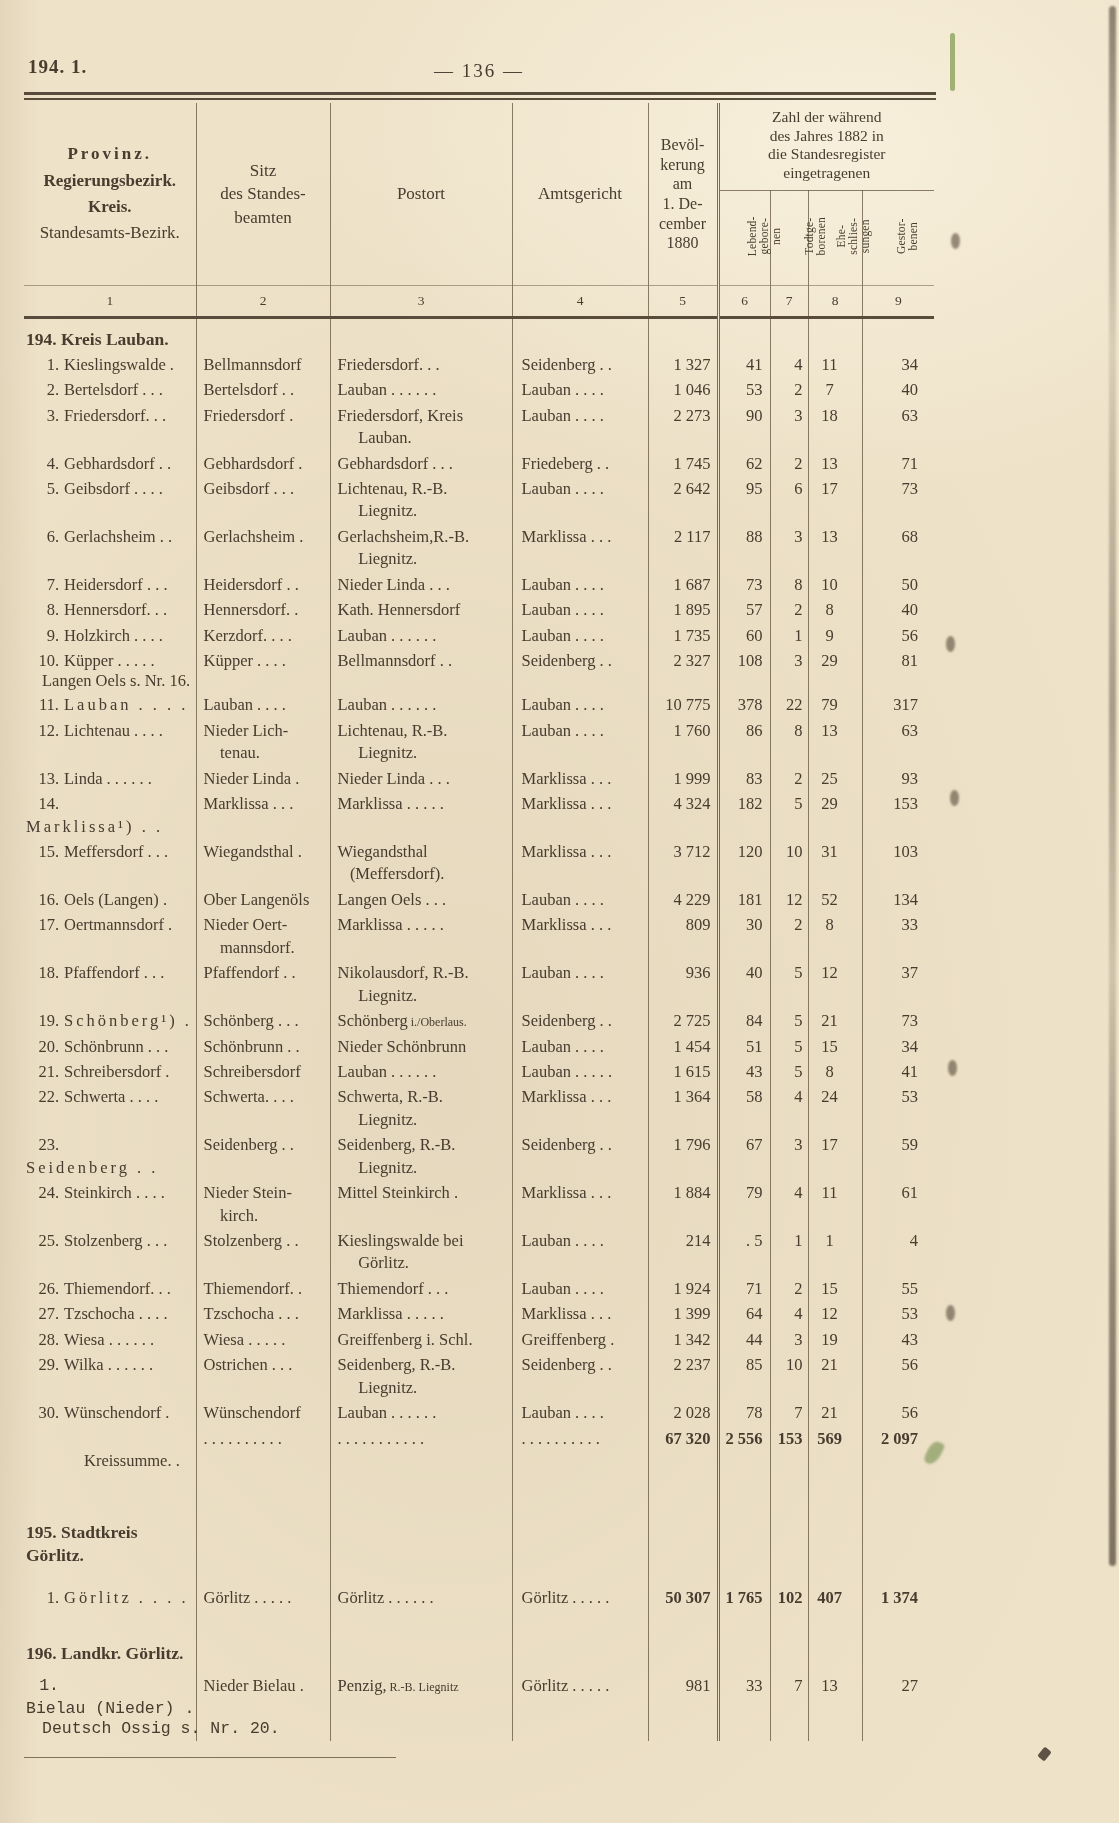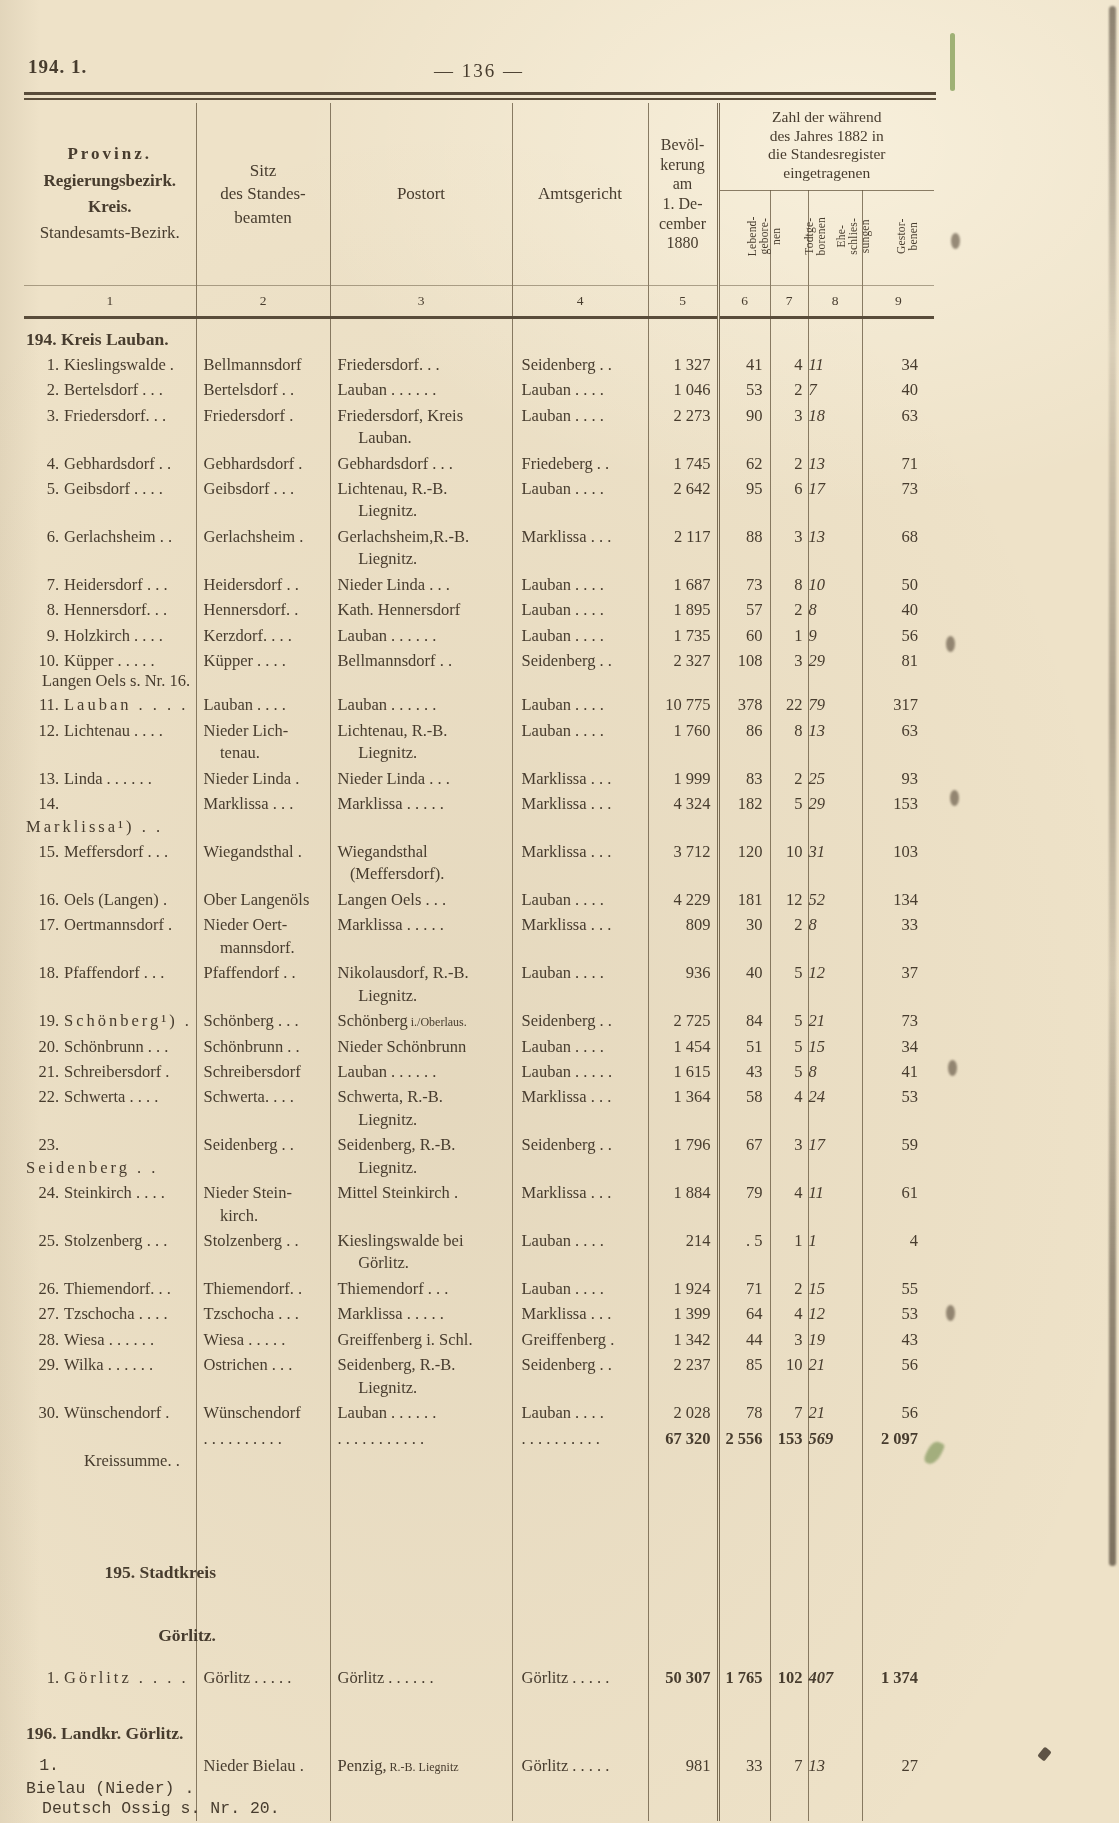--- a/index.html
+++ b/index.html
@@ -46,30 +46,30 @@
        border-top:1px solid rgba(100,86,62,.5);border-bottom:3px solid var(--rule);}
   
   tbody td{padding-top:1px;padding-bottom:2px;white-space:pre-line;}
   td.c1{padding-left:2px;overflow:visible;}
   td.c2{padding-left:7px;}
   td.c3{padding-left:7px;}
   td.c4{padding-left:9px;}
   td.c5{text-align:right;padding-right:6px;white-space:nowrap;}
   td.c6{text-align:right;padding-right:7px;white-space:nowrap;}
   td.c7{text-align:right;padding-right:5px;white-space:nowrap;}
-  td.c8{text-align:left;padding-right:11px;white-space:nowrap;font-style:italic;}
+  td.c8{text-align:center;padding-right:11px;white-space:nowrap;}
   td.c9{text-align:right;padding-right:16px;white-space:nowrap;}
   .no{display:inline-block;width:33px;text-align:right;margin-right:5px;white-space:nowrap;}
   .nm{white-space:nowrap;}
   .sp{letter-spacing:3px;}
   .indent{padding-left:60px !important;}
   .note{padding-left:16px;white-space:nowrap;line-height:1.15;}
   .sm{font-size:12px;}
   .section{font-weight:bold;font-size:17.5px;line-height:1.3;padding-top:3px;}
-  .section.center div{text-align:right;width:190px;margin-top:40px;}
+  .section.center div{text-align:left;width:190px;}
   .bold-row td.c5,.bold-row td.c6,.bold-row td.c7,.bold-row td.c8,.bold-row td.c9{font-weight:bold;}
   .footrule{width:372px;border-top:1.5px solid rgba(100,86,62,.8);margin-top:16px;}
   .footnote{margin:8px 0 0 62px;font-size:13px;font-weight:bold;color:#57483361;color:#5a4b36;letter-spacing:.3px;}
   
   .artifact{position:absolute;pointer-events:none;}
   .edge-streak{right:3px;top:6px;width:7px;height:1560px;border-radius:4px;filter:blur(1.2px);
     background:linear-gradient(to bottom, rgba(56,45,32,.55), rgba(56,45,32,.12) 22%,
       rgba(56,45,32,.38) 45%, rgba(56,45,32,.16) 62%, rgba(56,45,32,.5) 82%, rgba(56,45,32,.62));}
   .blob{width:9px;height:16px;border-radius:50%;background:#4a3c2c;opacity:.55;filter:blur(1px);}
   .green1{left:950px;top:33px;width:5px;height:58px;background:#8aa35e;opacity:.8;border-radius:3px;filter:blur(.6px);}

